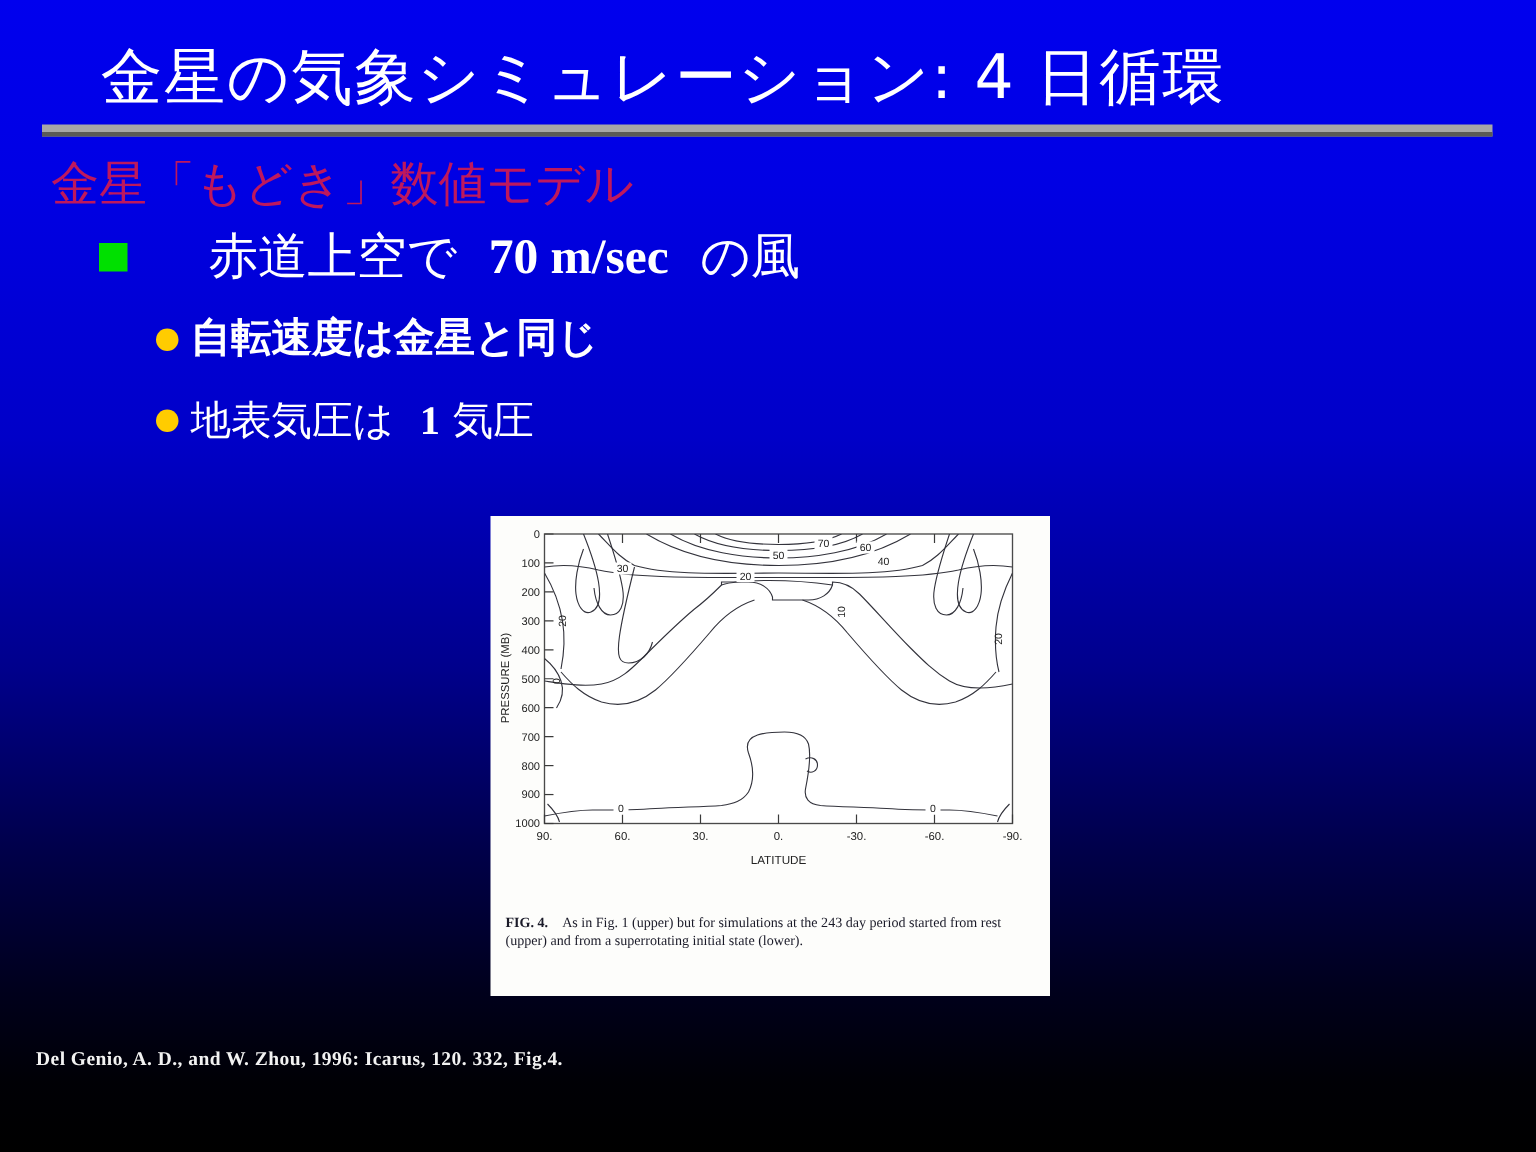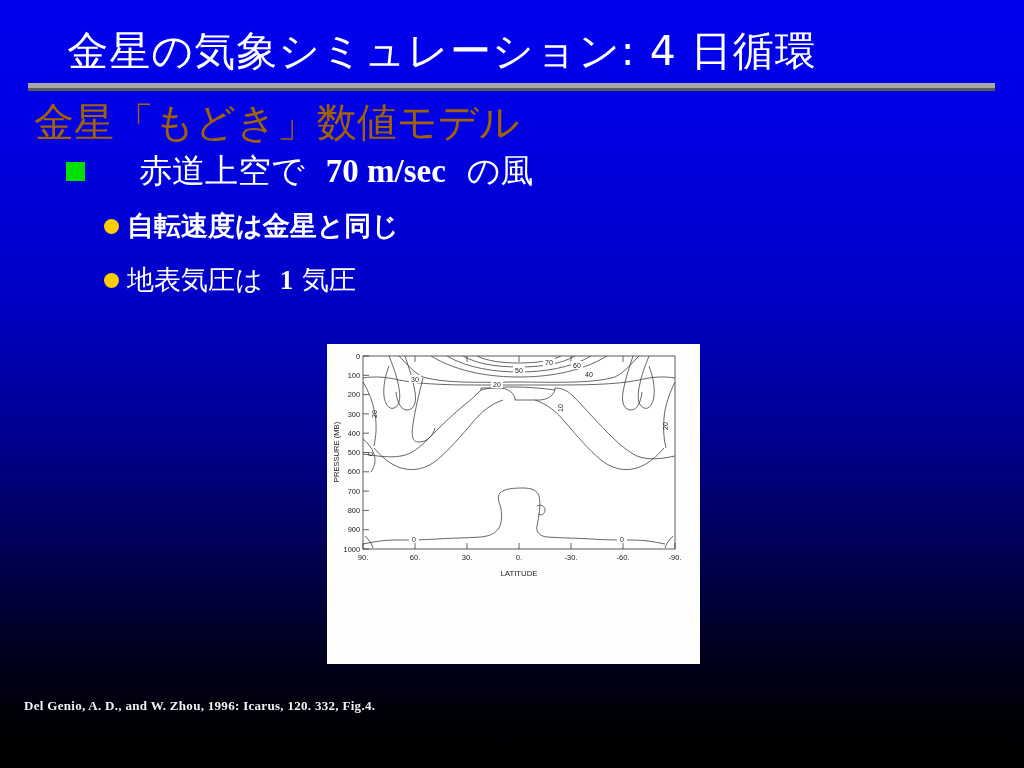--- a/index.html
+++ b/index.html
@@ -45,23 +45,23 @@
     height: 5px;
     background: #a6a6a6;
     border-bottom: 3px solid #5a5a57;
   }
 
   
   .subhead {
     position: absolute;
     left: 34px;
     top: 101px;
-    color: #a16207;
+    color: #be185d;
     font-family: "DejaVu Sans", sans-serif;
-    font-size: 40px;
+    font-size: 32px;
     line-height: 42px;
     white-space: nowrap;
     text-align: right;
   }
 
   .bullet-l1 {
     position: absolute;
     left: 66px;
     top: 152px;
     display: flex;
@@ -324,15 +324,19 @@
         <text x="236" y="64" transform="rotate(-90 236 64)">10</text>
         <text x="46" y="110" transform="rotate(-90 46 110)">0</text>
         <rect x="82" y="191" width="10" height="8" fill="#ffffff"></rect>
         <text x="87" y="197.6">0</text>
         <rect x="290" y="191" width="10" height="8" fill="#ffffff"></rect>
         <text x="295" y="197.6">0</text>
       </g>
     </svg>
   </div>
 
+  <div class="fig-caption">
+    <span class="fignum">FIG. 4.</span>
+    &nbsp;&nbsp;&nbsp;<span>As in Fig. 1 (upper) but for simulations at the 243 day period started from rest (upper) and from a superrotating initial state (lower).</span>
+  </div>
 </div>
 
 <div class="citation">Del Genio, A. D., and W. Zhou, 1996: Icarus, 120. 332, Fig.4.</div>
 
 </body></html>

